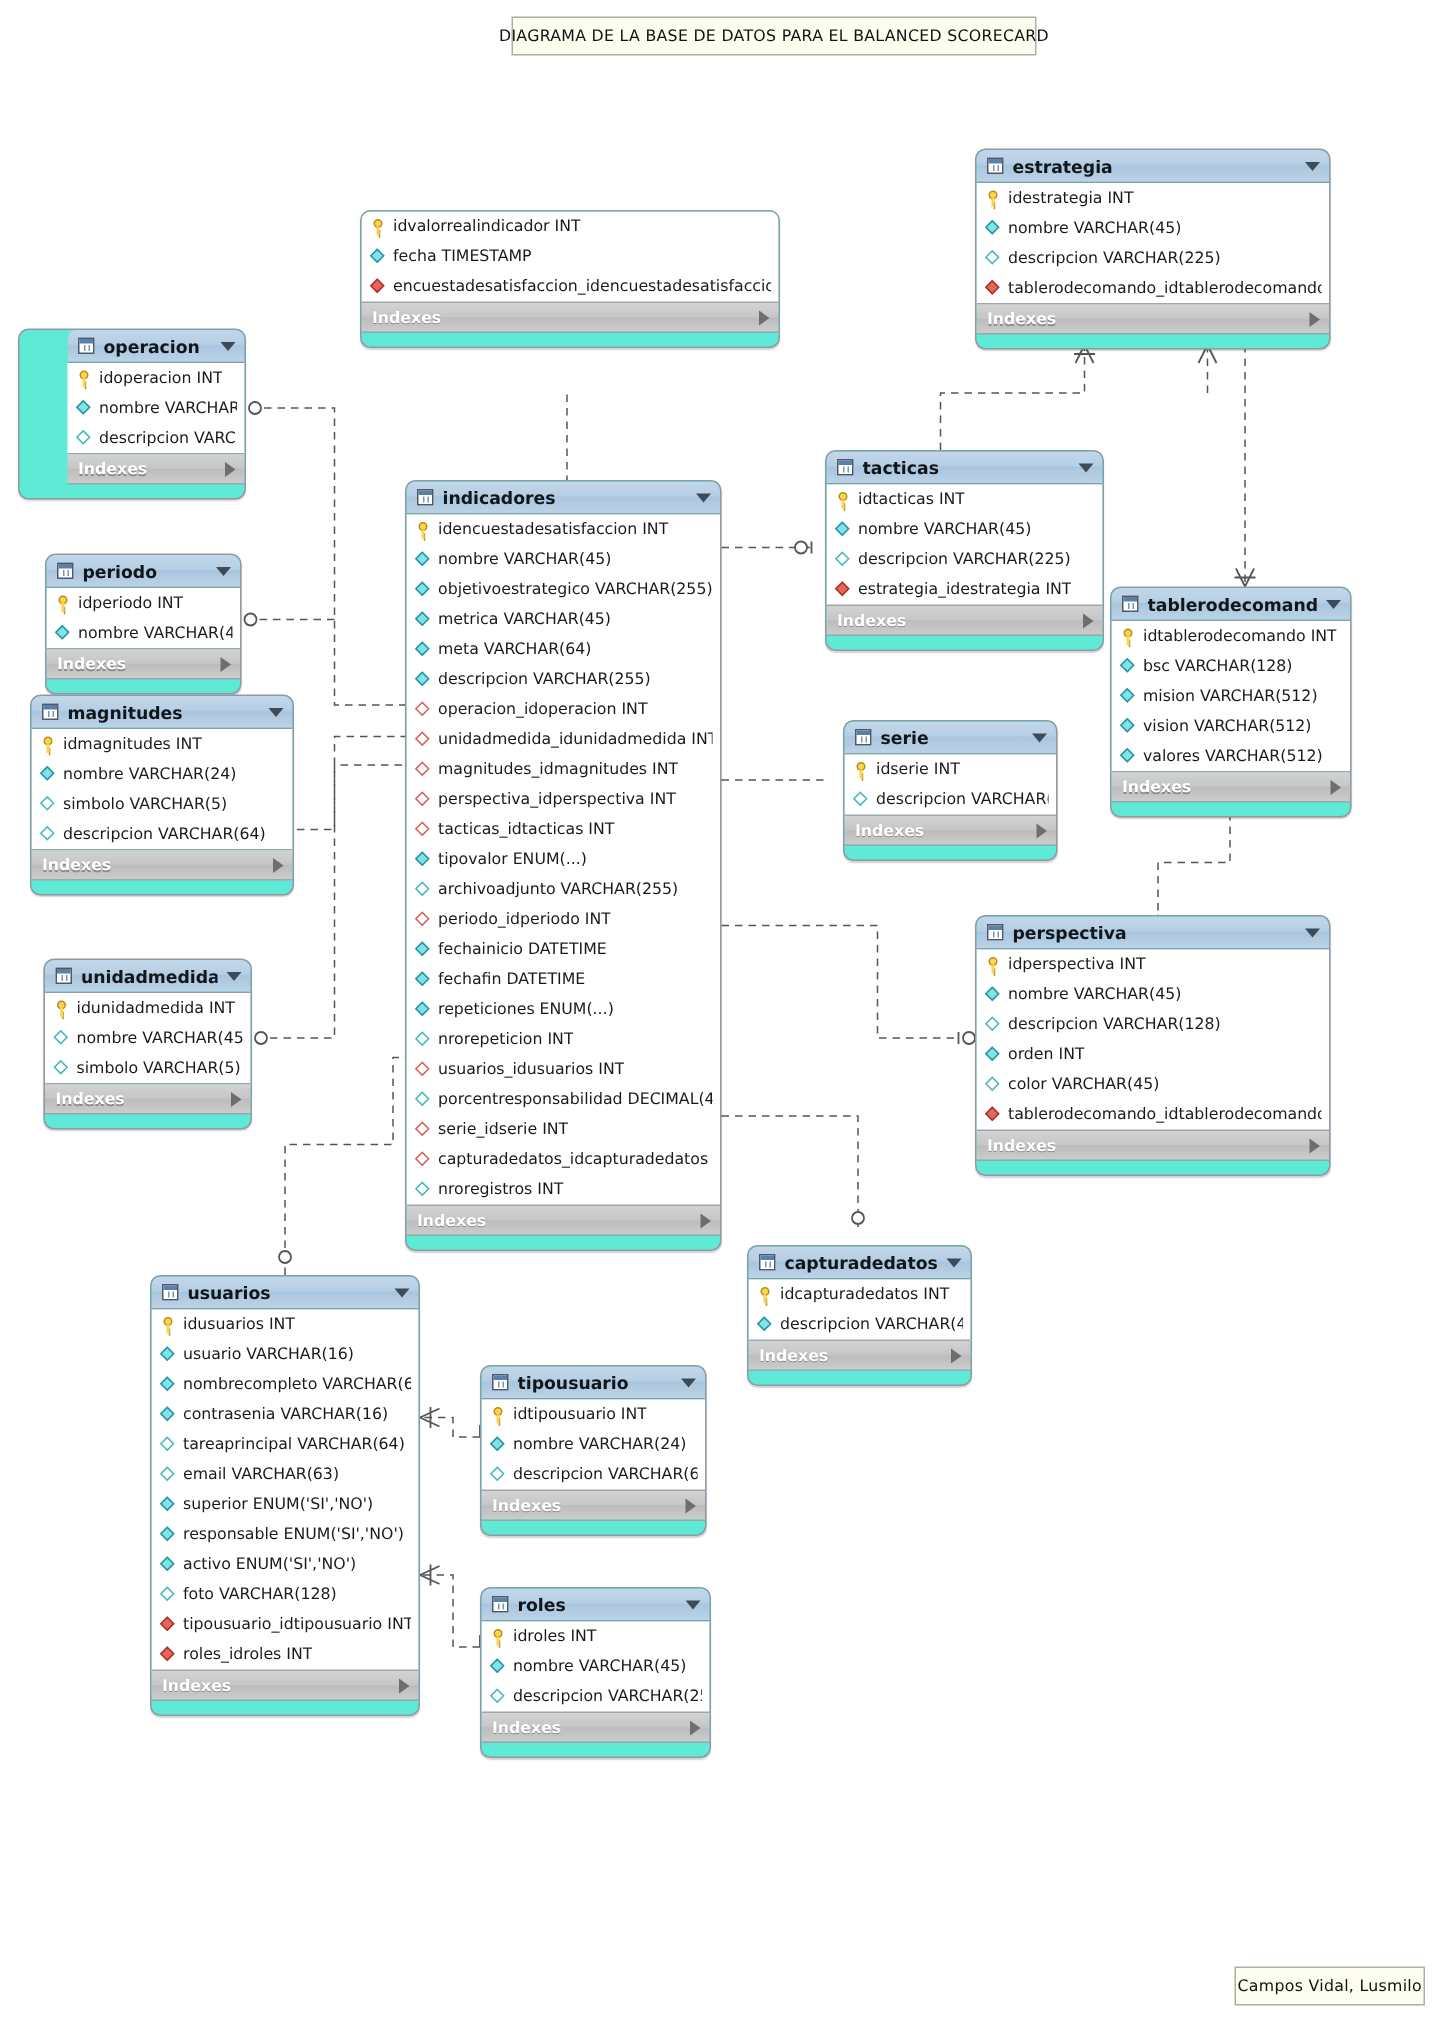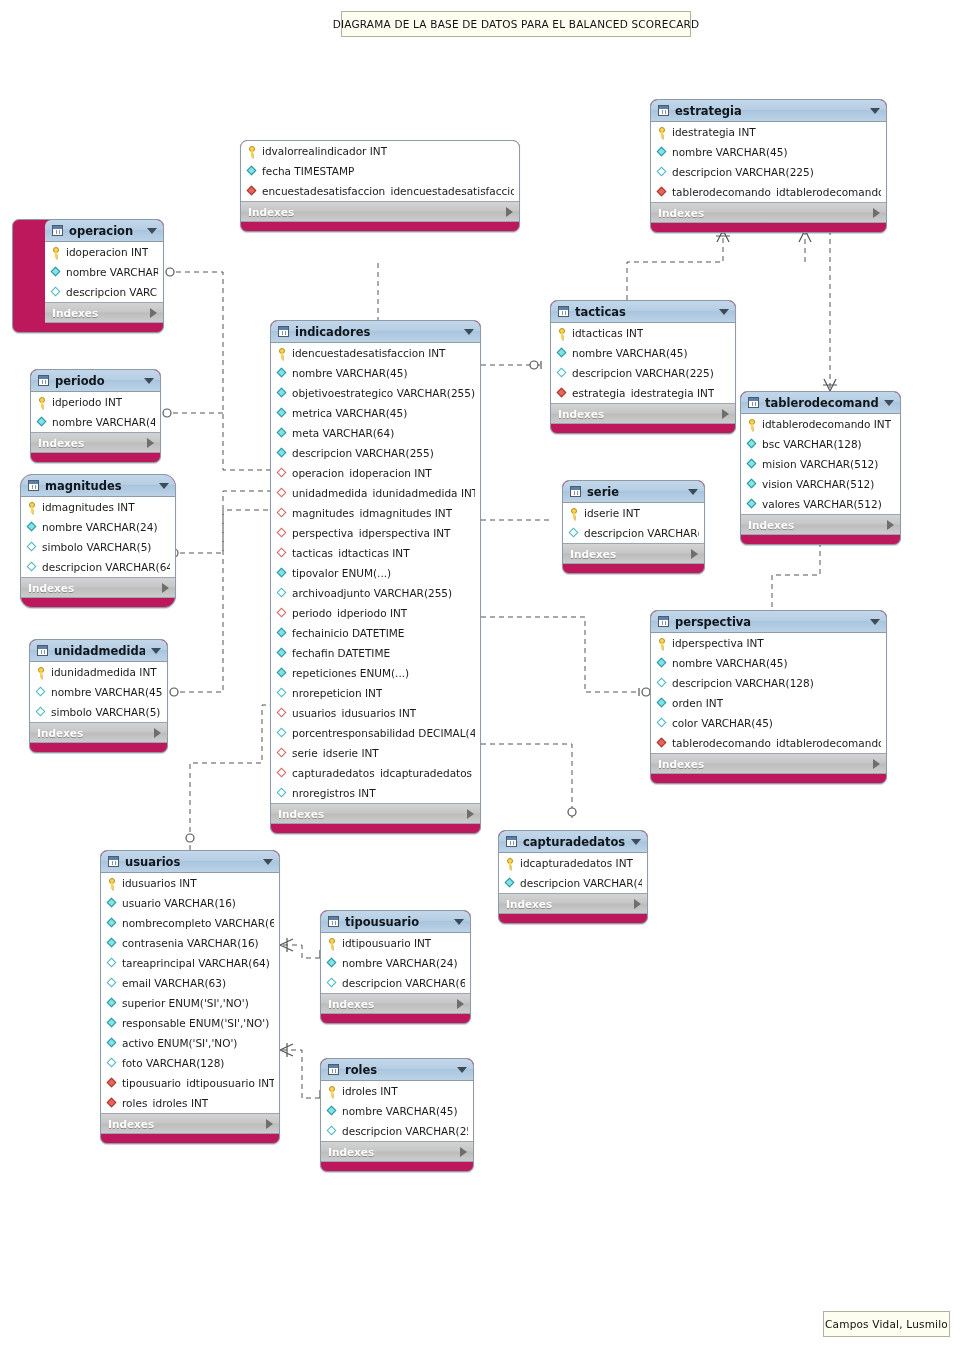--- a/index.html
+++ b/index.html
@@ -26,21 +26,21 @@
     box-sizing:border-box;
     white-space:nowrap;
   }
 
   
   .tbl{
     position:absolute;
     box-sizing:border-box;
     border:1px solid #8e9aa6;
     border-radius:7px;
-    background:#be185d;
+    background:#5eead4;
     padding:0 0 9px 0;
     box-shadow:0 1px 1px rgba(0,0,0,.18);
     overflow:hidden;
   }
   .tbl .hdr{
     height:21px;
     display:flex;align-items:center;
     gap:6px;
     padding:0 6px 0 7px;
     background:linear-gradient(to bottom,#c3d7ea 0%,#b6cee4 45%,#a9c5de 50%,#bcd3e7 100%);
@@ -265,21 +265,21 @@
           <div class="col">
             <span class="g nn"></span>
             <span class="cname">nombre VARCHAR(45)</span>
           </div>
         </div>
         <div class="indexes">
           <span class="ilabel">Indexes</span>
           <span class="tri-right"></span>
         </div>
       </div>
-      <div class="tbl" style="left: 20px; top: 474px; width: 156px; border-radius: 12px;">
+      <div class="tbl" style="left: 20px; top: 463px; width: 176px;">
         <div class="hdr">
           <span class="tbl-icon"></span>
           <span class="tname">magnitudes</span>
           <span class="caret"></span>
         </div>
         <div class="cols">
           <div class="col">
             <span class="g pk"></span>
             <span class="cname">idmagnitudes INT</span>
           </div>

